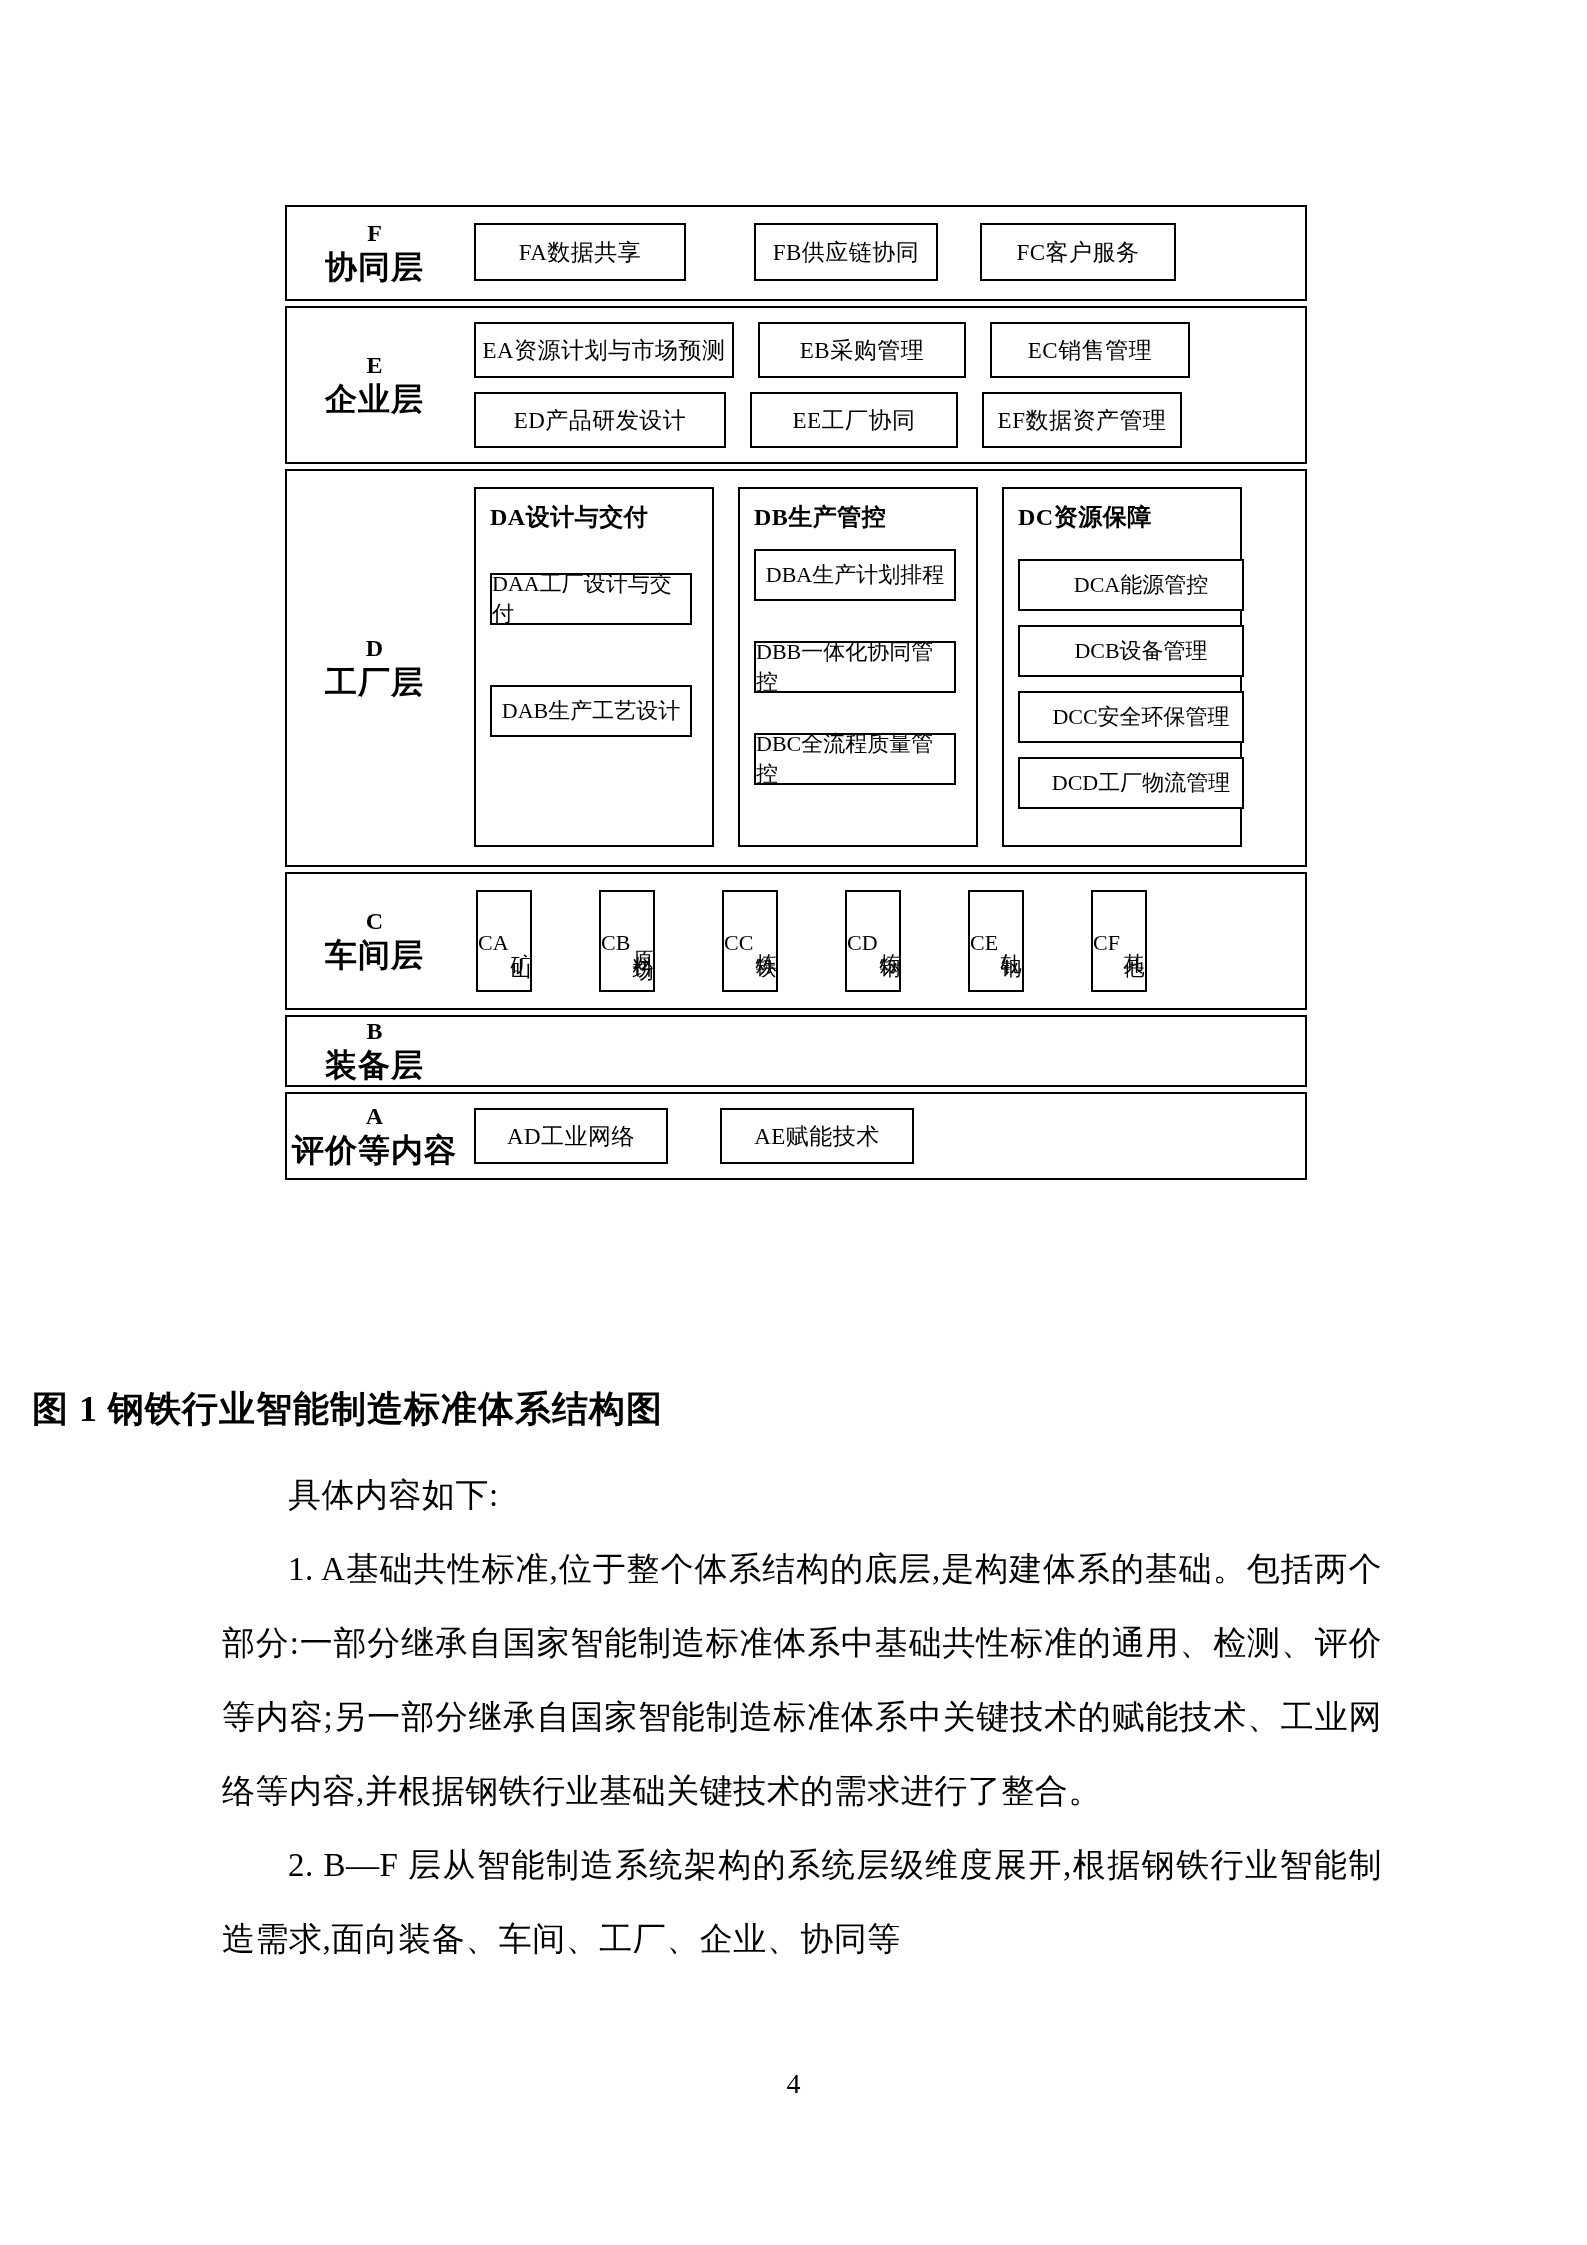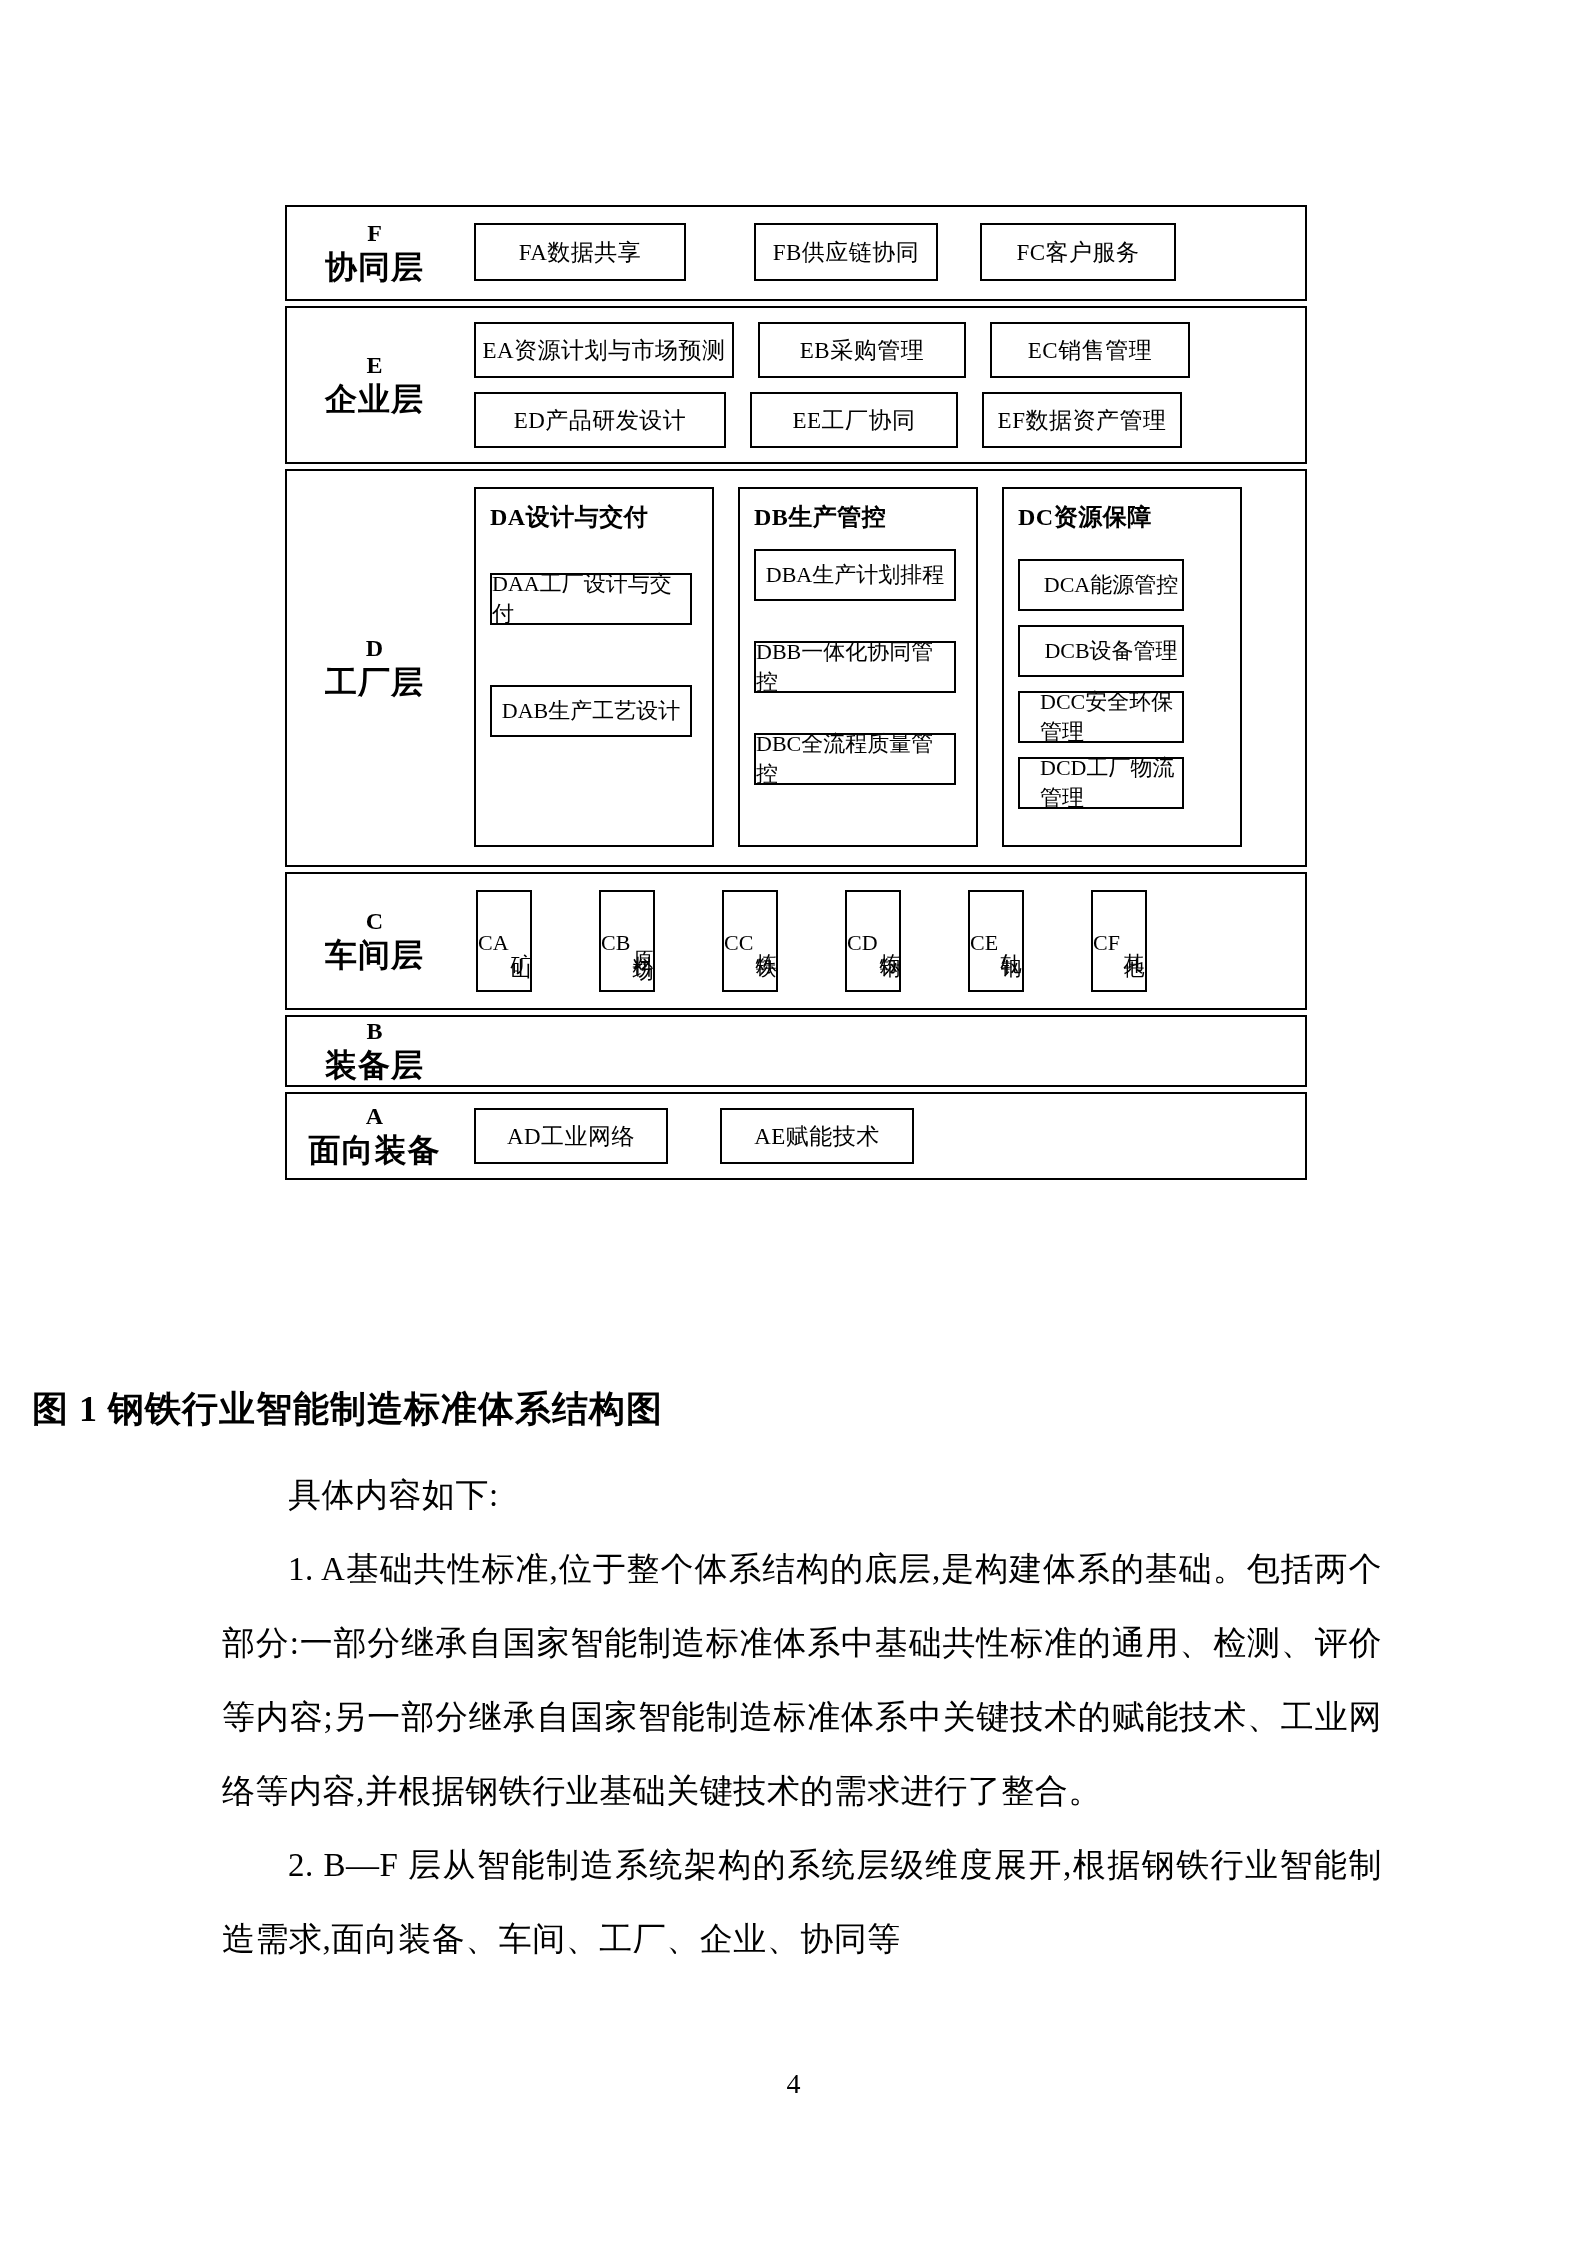--- a/index.html
+++ b/index.html
@@ -133,21 +133,21 @@
     background: #fff;
   }
   
   .da-sub-1 { width: 202px; margin-top: 40px; }
   .da-sub-2 { width: 202px; margin-top: 60px; }
   
   .db-sub-1 { width: 202px; margin-top: 16px; }
   .db-sub-2 { width: 202px; margin-top: 40px; }
   .db-sub-3 { width: 202px; margin-top: 40px; }
   
-  .dc-sub   { width: 166px; margin-top: 14px; padding-left: 20px; }
+  .dc-sub   { width: 226px; margin-top: 14px; padding-left: 20px; }
   .dc-sub-first { margin-top: 26px; }
 
   
   .c-body { padding: 16px 0 16px 0; }
   .c-box {
     border: 2px solid #000;
     box-sizing: border-box;
     width: 56px;
     height: 102px;
     padding-top: 4px;
@@ -345,21 +345,21 @@
         <span class="code">B</span>
         <span class="name">装备层</span>
       </div>
       <div class="layer-body">
       </div>
     </div>
 
     <div class="layer">
       <div class="layer-label">
         <span class="code">A</span>
-        <span class="name">面向装备</span>
+        <span class="name">评价等内容</span>
       </div>
       <div class="layer-body">
         <div class="row">
           <div class="box a-box-4">AD工业网络</div>
           <div class="box a-box-5">AE赋能技术</div>
         </div>
       </div>
     </div>
 
   </div>

